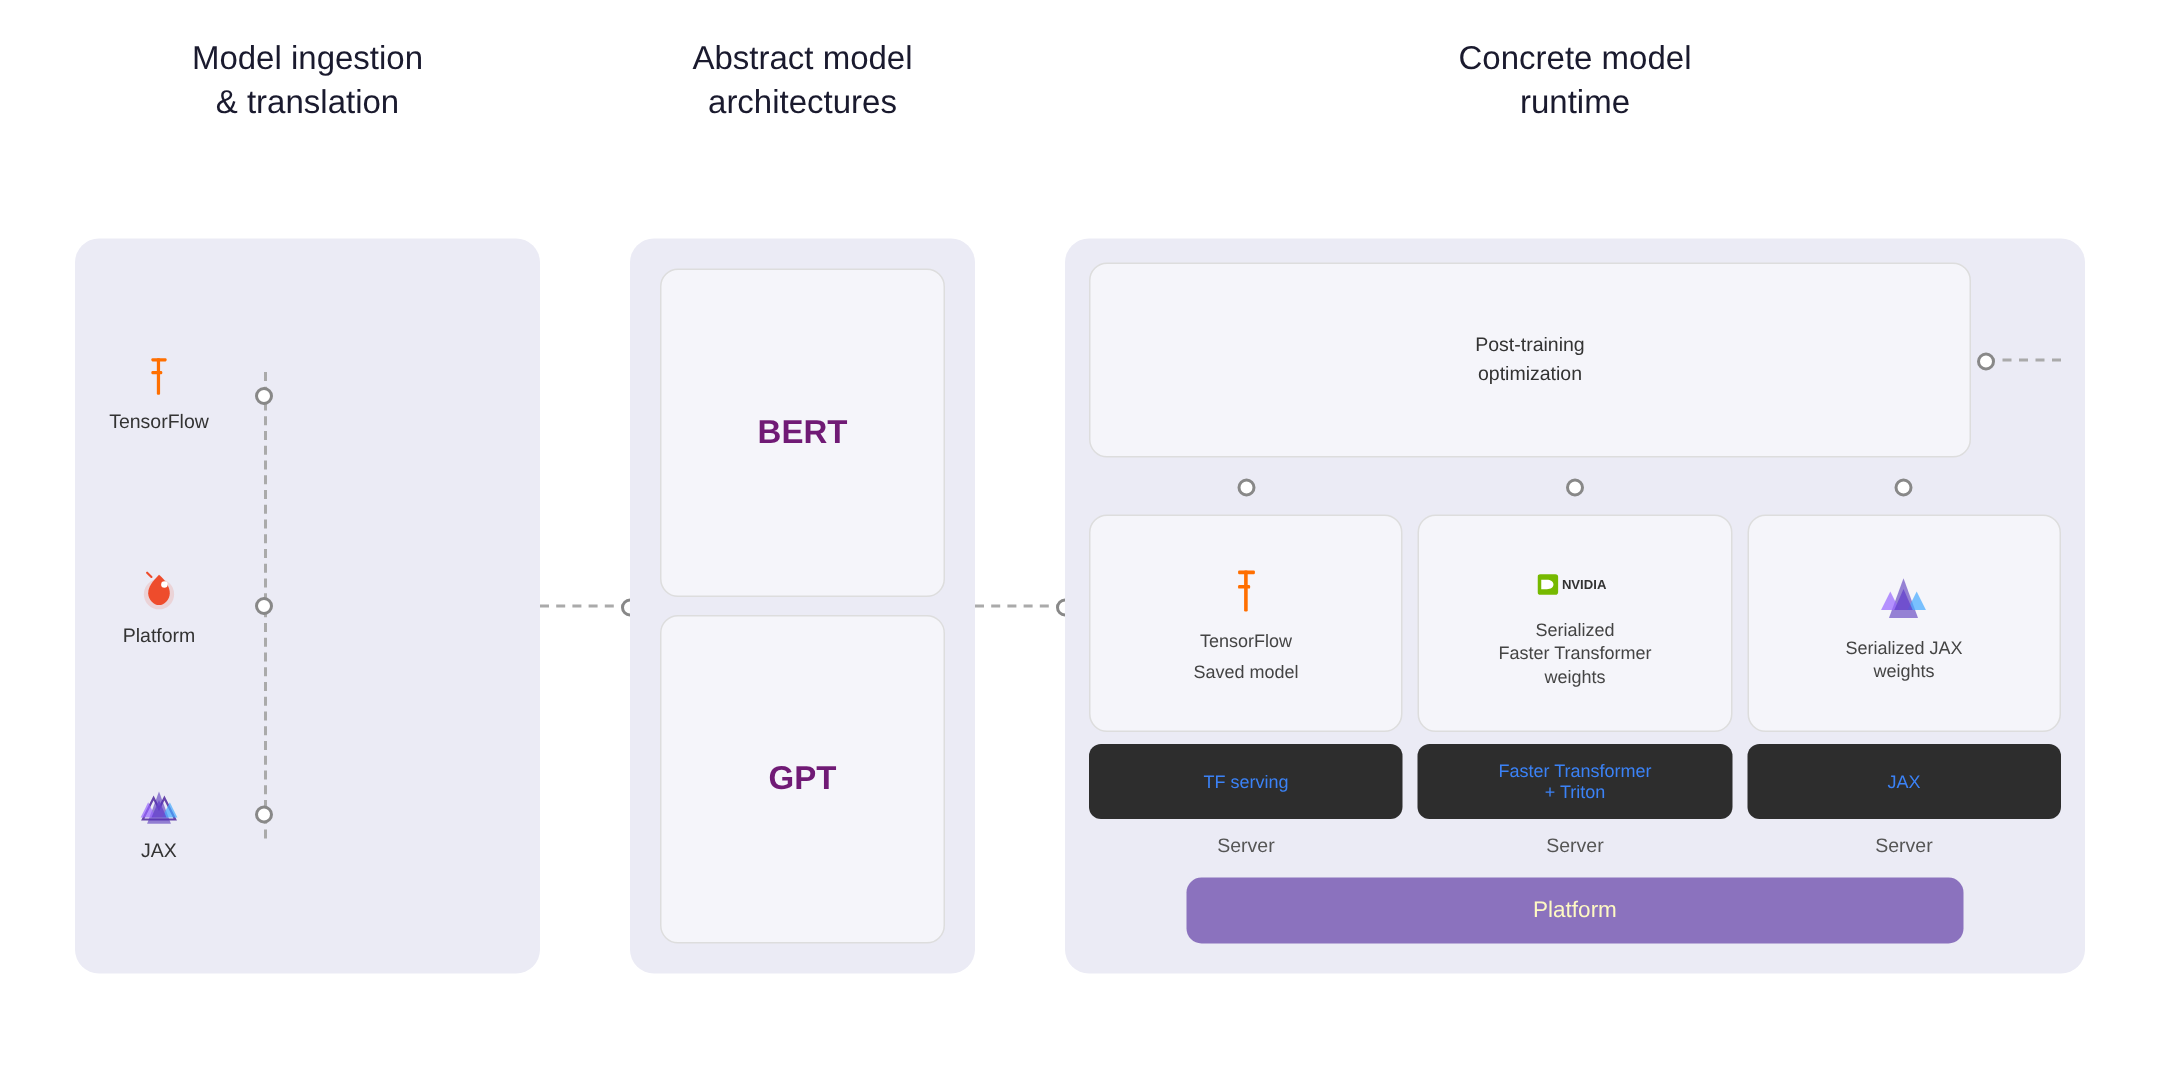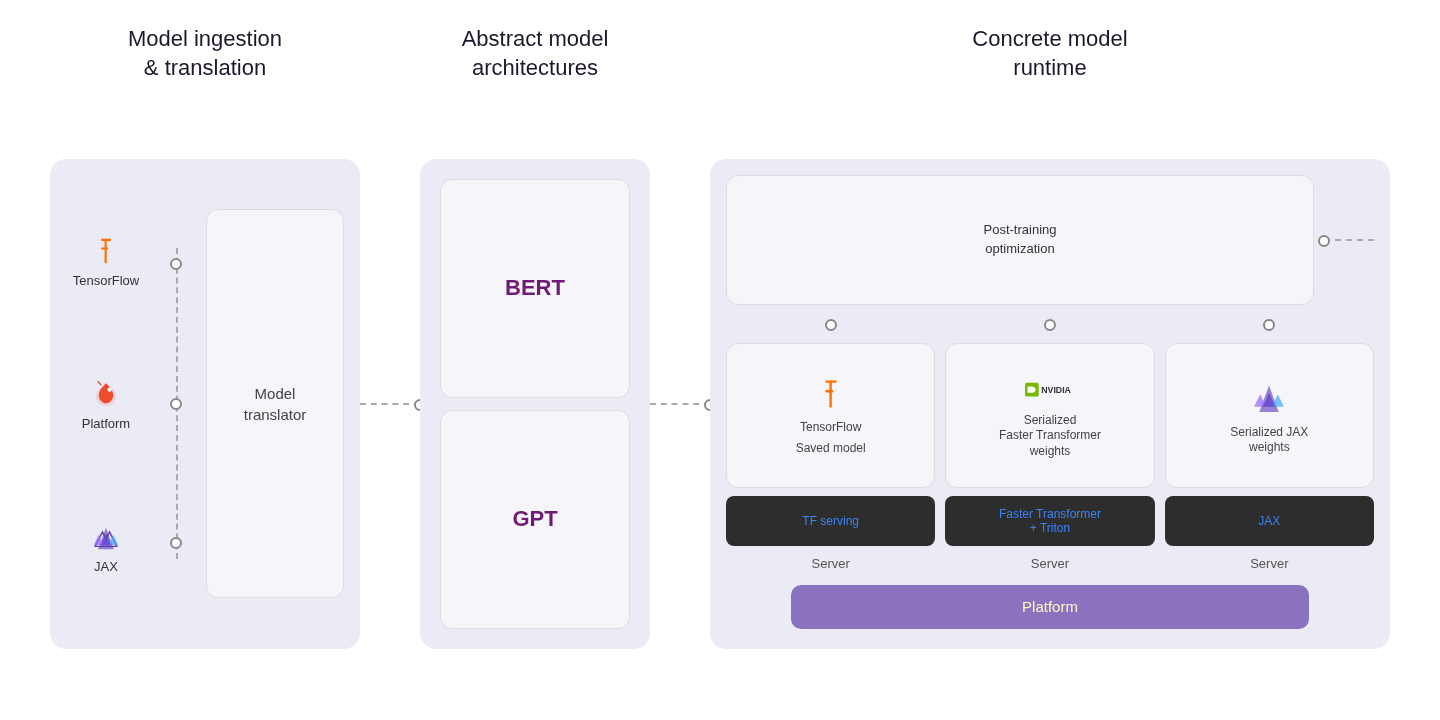--- a/index.html
+++ b/index.html
@@ -300,24 +300,20 @@
         </div>
       </div>
 
       <div style="position:relative; width:40px; height:100%; display:flex; flex-direction:column; align-items:center; justify-content:space-around; padding:20px 0;">
         <div style="position:absolute; left:50%; top:16%; bottom:16%; border-left:2px dashed #aaa; width:0;"></div>
         <div class="conn-circle" style="z-index:1;"></div>
         <div class="conn-circle" style="z-index:1;"></div>
         <div class="conn-circle" style="z-index:1;"></div>
       </div>
 
-      <div class="inner-box model-translator-box" style="flex:1; height:85%; margin:auto 0;">
-        <span style="white-space:pre-line;">Model
-translator</span>
-      </div>
     </div>
 
     <div style="width:60px; display:flex; align-items:center; justify-content:center; height:490px;">
       <div style="width:100%; border-top:2px dashed #aaa; position:relative;">
         <div class="conn-circle" style="position:absolute; right:-6px; top:-6px;"></div>
       </div>
     </div>
 
     <div class="section-panel panel-abstract">
       <div class="bert-gpt-col">

